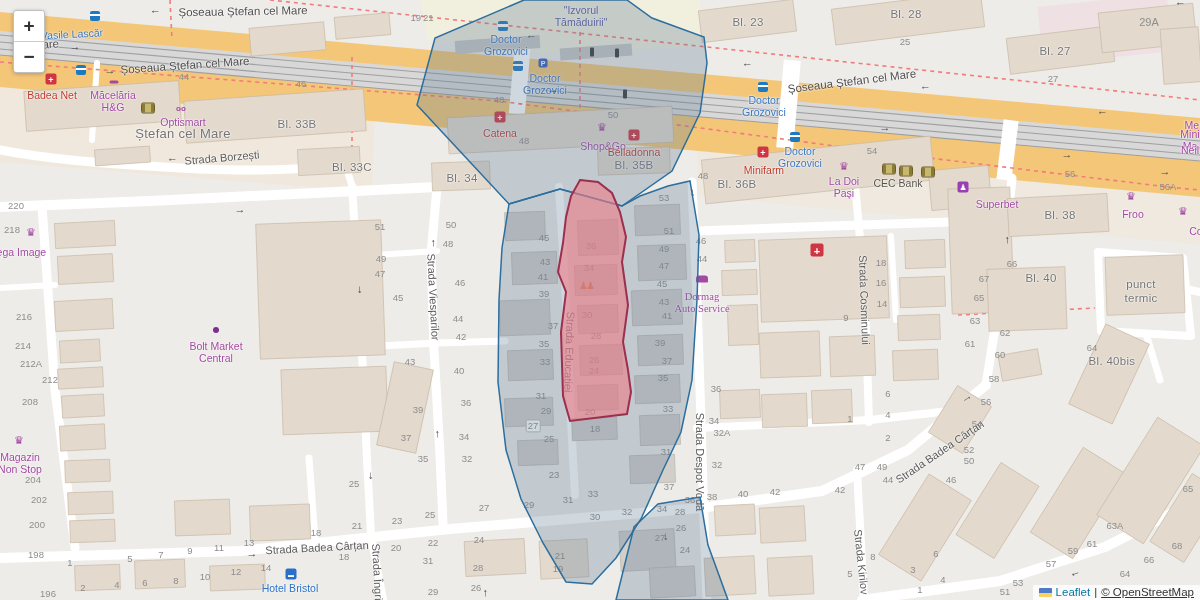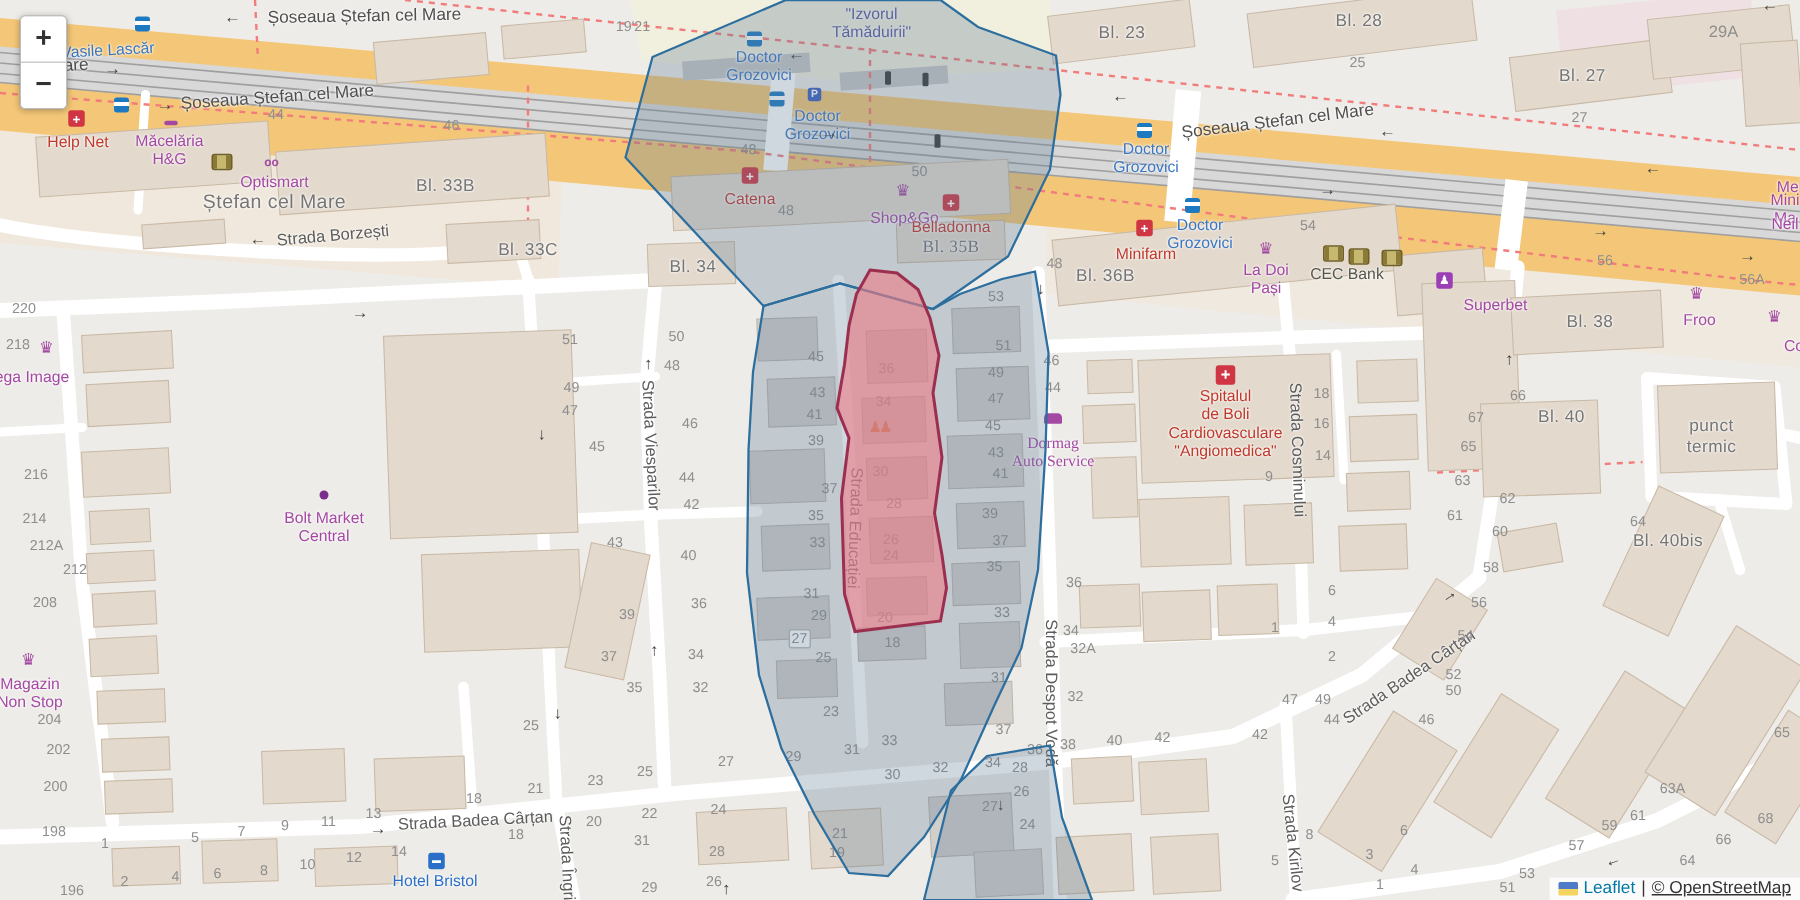--- a/index.html
+++ b/index.html
@@ -248,34 +248,30 @@
       <div class="lbl shop" style="left: 17px; top: 252px; transform: translate(-50%, -50%);">Mega Image</div>
       <div class="lbl shop" style="left: 216px; top: 352px; transform: translate(-50%, -50%);">Bolt Market
 Central</div>
       <div class="lbl shop" style="left: 20px; top: 463px; transform: translate(-50%, -50%);">Magazin
 Non Stop</div>
       <div class="lbl shop" style="left: 1133px; top: 214px; transform: translate(-50%, -50%);">Froo</div>
       <div class="lbl shop" style="left: 1193px; top: 125px; transform: translate(-50%, -50%);">Mel</div>
       <div class="lbl shop" style="left: 1190px; top: 140px; transform: translate(-50%, -50%);">Mini Ma</div>
       <div class="lbl shop" style="left: 1190px; top: 150px; transform: translate(-50%, -50%);">Neil</div>
       <div class="lbl shop" style="left: 1196px; top: 231px; transform: translate(-50%, -50%);">Co</div>
-      <div class="lbl pharma" style="left: 52px; top: 95px; transform: translate(-50%, -50%);">Help Net</div>
+      <div class="lbl pharma" style="left: 52px; top: 95px; transform: translate(-50%, -50%);">Badea Net</div>
       <div class="lbl pharma" style="left: 500px; top: 133px; transform: translate(-50%, -50%); text-align: center;">Catena</div>
       <div class="lbl pharma" style="left: 634px; top: 152px; transform: translate(-50%, -50%);">Belladonna</div>
       <div class="lbl pharma" style="left: 764px; top: 170px; transform: translate(-50%, -50%);">Minifarm</div>
-      <div class="lbl pharma" style="left: 817px; top: 283px; transform: translate(-50%, -50%);">Spitalul
-de Boli
-Cardiovasculare
-"Angiomedica"</div>
       <div class="lbl bank" style="left: 898px; top: 183px; transform: translate(-50%, -50%);">CEC Bank</div>
       <div class="lbl place" style="font-size: 13px; left: 183px; top: 134px; transform: translate(-50%, -50%);">Ștefan cel Mare</div>
       <div class="lbl place" style="left: 297px; top: 125px; transform: translate(-50%, -50%);">Bl. 33B</div>
       <div class="lbl place" style="left: 352px; top: 168px; transform: translate(-50%, -50%);">Bl. 33C</div>
       <div class="lbl place" style="left: 462px; top: 179px; transform: translate(-50%, -50%);">Bl. 34</div>
-      <div class="lbl place" style="left: 634px; top: 166px; transform: translate(-50%, -50%); font-family: Liberation Serif, serif;">Bl. 35B</div>
+      <div class="lbl place" style="left: 634px; top: 166px; transform: translate(-50%, -50%);">Bl. 35B</div>
       <div class="lbl place" style="left: 737px; top: 185px; transform: translate(-50%, -50%);">Bl. 36B</div>
       <div class="lbl place" style="left: 748px; top: 23px; transform: translate(-50%, -50%);">Bl. 23</div>
       <div class="lbl place" style="left: 906px; top: 15px; transform: translate(-50%, -50%);">Bl. 28</div>
       <div class="lbl place" style="left: 1055px; top: 52px; transform: translate(-50%, -50%);">Bl. 27</div>
       <div class="lbl place" style="left: 1060px; top: 216px; transform: translate(-50%, -50%);">Bl. 38</div>
       <div class="lbl place" style="left: 1041px; top: 279px; transform: translate(-50%, -50%);">Bl. 40</div>
       <div class="lbl place" style="left: 1141px; top: 292px; transform: translate(-50%, -50%);">punct
 termic</div>
       <div class="lbl place" style="left: 1112px; top: 362px; transform: translate(-50%, -50%);">Bl. 40bis</div>
       <div class="lbl num" style="font-size: 11px; left: 1149px; top: 22px; transform: translate(-50%, -50%);">29A</div>

